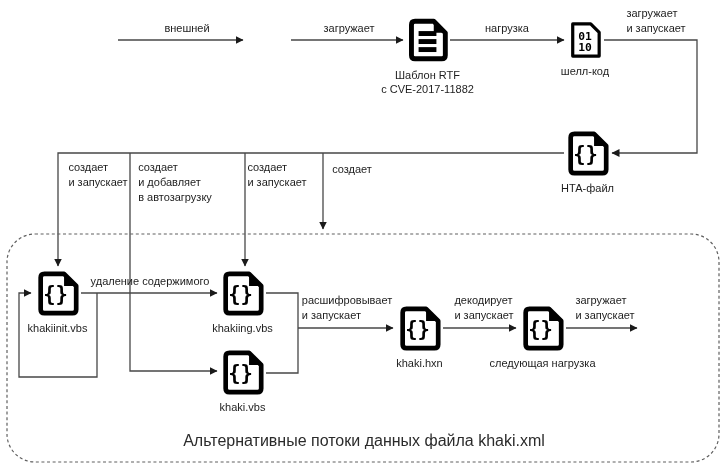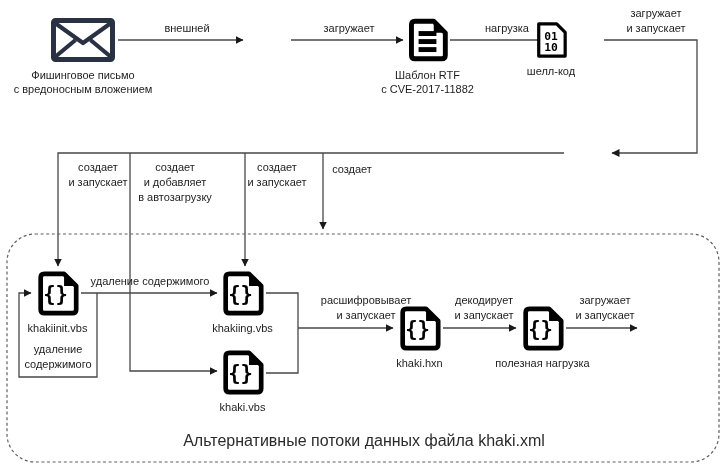--- a/index.html
+++ b/index.html
@@ -10,21 +10,21 @@
   #wires{position:absolute;left:0;top:0;width:728px;height:471px;}
   .node{position:absolute;}
   .node svg.icon{display:block;width:100%;height:100%;}
   .nlabel{
     position:absolute;top:100%;left:50%;transform:translateX(-50%);
     margin-top:5px;width:200px;text-align:center;font-size:11px;line-height:14px;
     white-space:pre-line;color:#1d1d1d;
   }
   .nlabel.narrow{width:130px;}
   .elabel{
-    position:absolute;transform:translateX(-50%);text-align:center;
+    position:absolute;transform:translateX(-50%);
     font-size:11px;line-height:15px;white-space:pre-line;color:#1d1d1d;
   }
   .caption{
     position:absolute;transform:translateX(-50%);text-align:left;
     font-size:16px;color:#2b2b2b;white-space:nowrap;
   }
   .hidden-defs{position:absolute;width:0;height:0;overflow:hidden;}
 </style>
 </head>
 <body>
@@ -86,44 +86,43 @@
       <path d="M298 328 H393" marker-end="url(#arr)"></path>
 
       <path d="M443 328 H516" marker-end="url(#arr)"></path>
 
       <path d="M566 328 H637" marker-end="url(#arr)"></path>
     </g>
 
     <rect x="7" y="234" width="712" height="228" rx="28" ry="28" fill="none" stroke="#606060" stroke-width="1.2" stroke-dasharray="3 2.6"></rect>
   </svg>
 
-  <div class="node" style="left:50px;top:17px;width:66px;height:46px">
-    <svg class="icon">
-        <use href="#sym-envelope"></use>
-      </svg>
-    <div class="nlabel">Фишинговое письмо
-с вредоносным вложением</div>
-  </div>
 
 
   <div class="node" style="left:407px;top:17px;width:41px;height:46px">
     <svg class="icon">
         <use href="#sym-lines-file"></use>
       </svg>
     <div class="nlabel">Шаблон RTF
 с CVE-2017-11882</div>
   </div>
 
-  <div class="node" style="left:534px;top:21px;width:34px;height:38px">
+  <div class="node" style="left:568px;top:21px;width:34px;height:38px">
     <svg class="icon">
         <use href="#sym-binary-file"></use>
       </svg>
     <div class="nlabel">шелл-код</div>
   </div>
 
+  <div class="node" style="left:566px;top:131px;width:43px;height:45px">
+    <svg class="icon">
+        <use href="#sym-braces-file"></use>
+      </svg>
+    <div class="nlabel">НТА-файл</div>
+  </div>
 
   <div class="node" style="left:221px;top:271px;width:43px;height:45px">
     <svg class="icon">
         <use href="#sym-braces-file"></use>
       </svg>
     <div class="nlabel">khakiing.vbs</div>
   </div>
 
   <div class="node" style="left:36px;top:271px;width:43px;height:45px">
     <svg class="icon">
@@ -143,41 +142,39 @@
     <svg class="icon">
         <use href="#sym-braces-file"></use>
       </svg>
     <div class="nlabel">khaki.hxn</div>
   </div>
 
   <div class="node" style="left:521px;top:306px;width:43px;height:45px">
     <svg class="icon">
         <use href="#sym-braces-file"></use>
       </svg>
-    <div class="nlabel">полезная нагрузка</div>
+    <div class="nlabel">следующая нагрузка</div>
   </div>
 
 
   <div class="elabel" style="left:187px;top:21px">внешней</div>
   <div class="elabel" style="left:349px;top:21px">загружает</div>
   <div class="elabel" style="left:507px;top:21px">нагрузка</div>
   <div class="elabel" style="left:656px;top:6px">загружает
 и запускает</div>
   <div class="elabel" style="left:98px;top:160px">создает
 и запускает</div>
   <div class="elabel" style="left:175px;top:160px">создает
 и добавляет
 в автозагрузку</div>
   <div class="elabel" style="left:277px;top:160px">создает
 и запускает</div>
   <div class="elabel" style="left:352px;top:162px">создает</div>
   <div class="elabel" style="left:150px;top:274px">удаление содержимого</div>
-  <div class="elabel" style="left:58px;top:342px">удаление
-содержимого</div>
-  <div class="elabel" style="left:366px;top:293px">расшифровывает
+  <div class="elabel" style="left:347px;top:293px">расшифровывает
 и запускает</div>
   <div class="elabel" style="left:484px;top:293px">декодирует
 и запускает</div>
   <div class="elabel" style="left:605px;top:293px">загружает
 и запускает</div>
 
   <div class="caption" style="left:364px;top:432px">Альтернативные потоки данных файла khaki.xml</div>
 
 </div>
 

